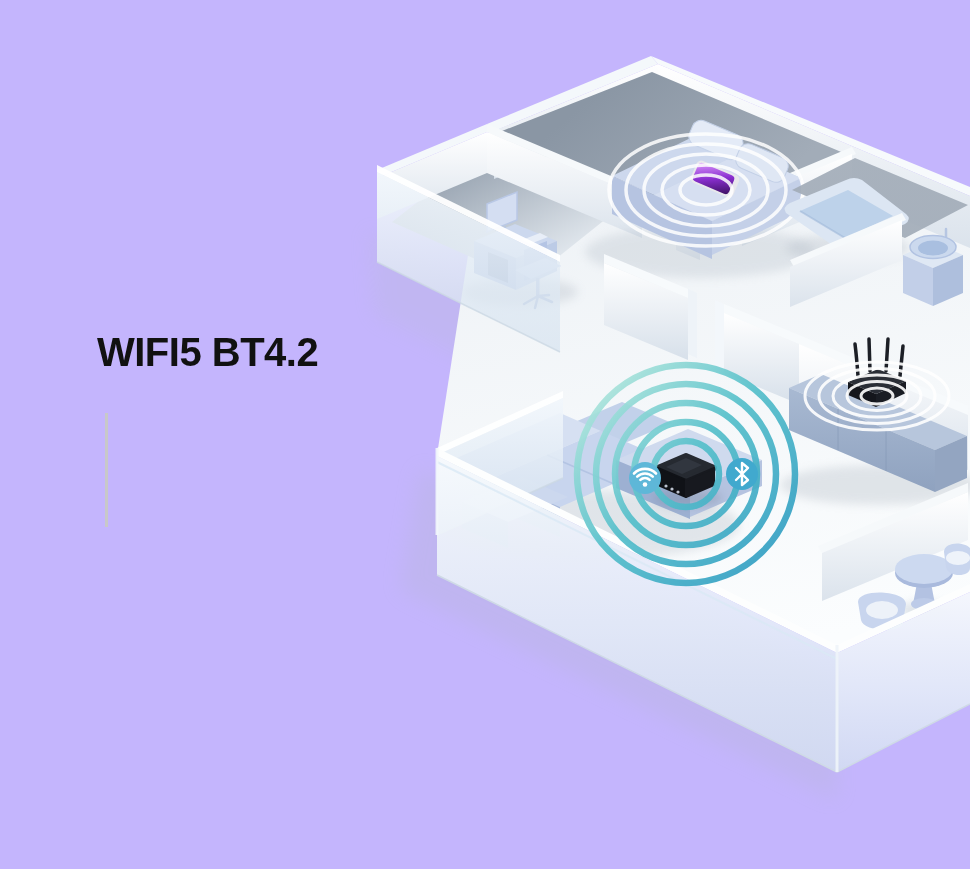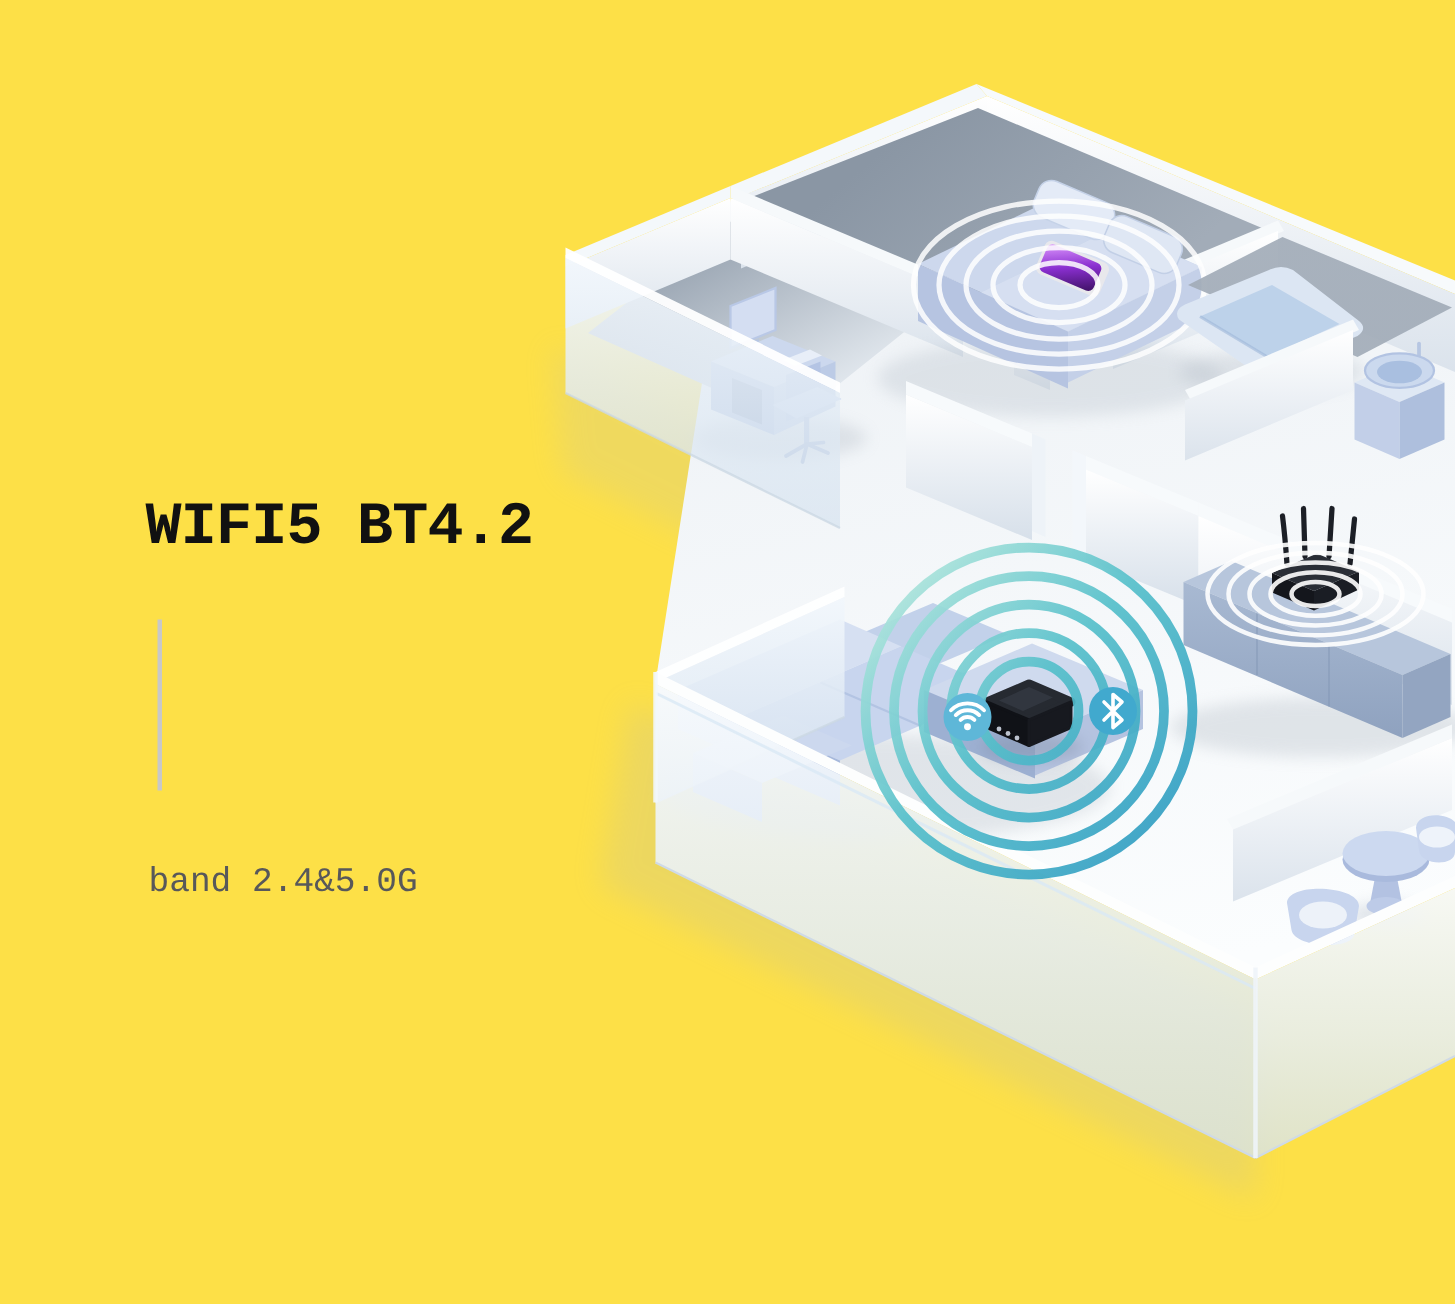--- a/index.html
+++ b/index.html
@@ -1,34 +1,33 @@
 <!DOCTYPE html>
 <html><head>
 <meta charset="utf-8">
 <style>
   html,body{margin:0;padding:0;background:#ffffff;}
-  .page{position:relative;width:970px;height:869px;overflow:hidden;background:#fde047;
-        font-family:Liberation Mono, monospace;}
+  .page{position:relative;width:970px;height:869px;overflow:hidden;background:#c4b5fd;
+        font-family:Liberation Sans, sans-serif;}
   .headline{position:absolute;left:97px;top:330px;font-size:40px;font-weight:bold;
             color:#111111;letter-spacing:-0.5px;white-space:nowrap;}
   .divider{position:absolute;left:105px;top:413px;width:3px;height:114px;background:#c8c8c8;}
   .desc{position:absolute;left:99px;top:574px;width:360px;font-size:23px;line-height:28.5px;
         color:#58585a;}
   .desc span{display:block;}
   .scene{position:absolute;left:0;top:0;}
 </style>
 </head>
 <body>
 
 <div class="page">
 
   <div class="headline">WIFI5 BT4.2</div>
   <div class="divider"></div>
   <div class="desc">
-    <span>band 2.4&amp;5.0G</span>
   </div>
 
   <svg class="scene" width="970" height="869" viewBox="0 0 970 869">
     <defs>
       <linearGradient id="gFloorMain" gradientUnits="userSpaceOnUse" x1="650" y1="100" x2="760" y2="650">
         <stop offset="0" stop-color="#edf1f5"></stop>
           <stop offset="1" stop-color="#fbfdfe"></stop>
       </linearGradient>
       <linearGradient id="gGray" gradientUnits="userSpaceOnUse" x1="600" y1="90" x2="720" y2="230">
         <stop offset="0" stop-color="#8a96a4"></stop>

